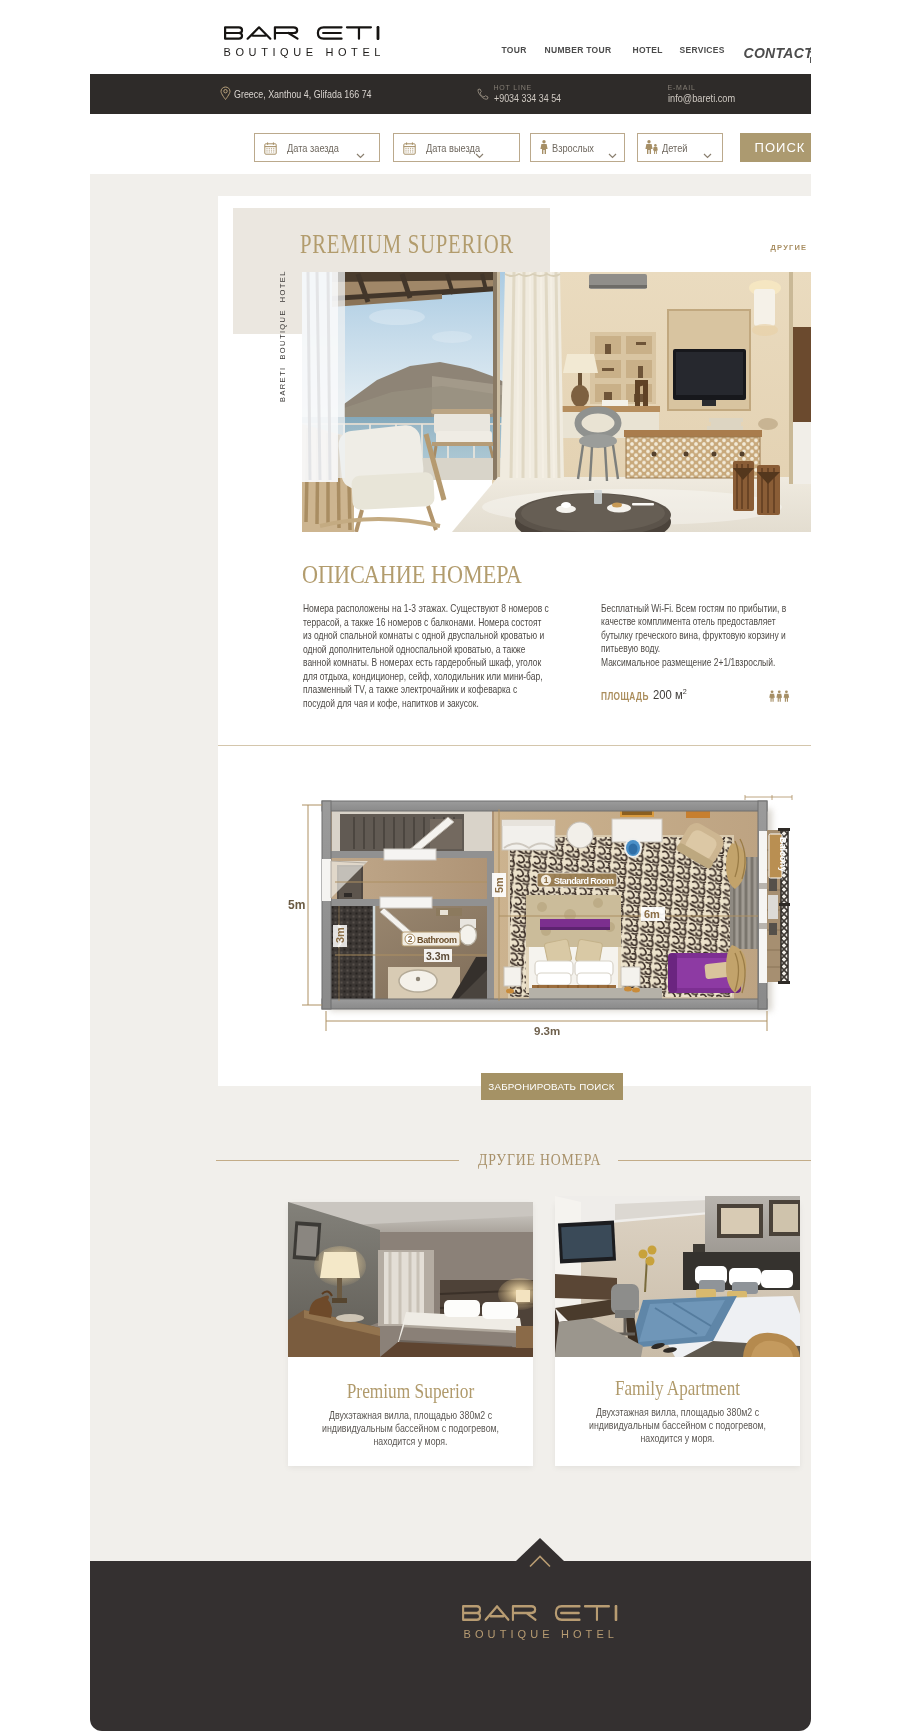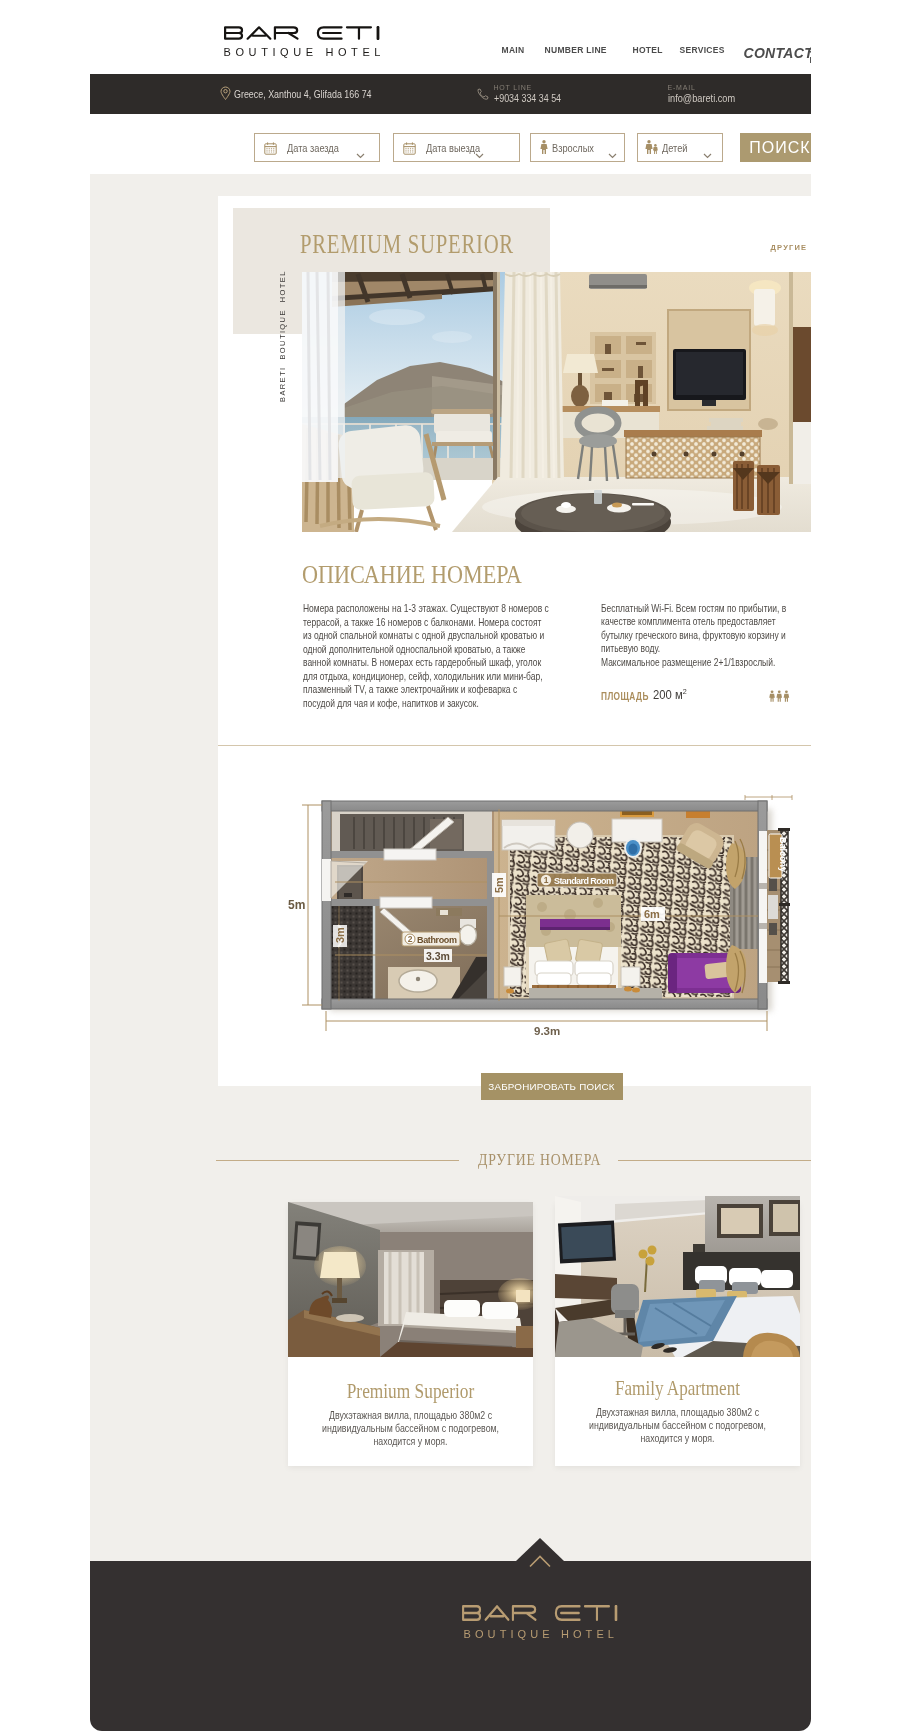--- a/index.html
+++ b/index.html
@@ -28,22 +28,22 @@
 <path d="M23.5,12.4 L34.8,1.1 L46,12.4 M28.6,9.5 H41"></path>
 <path d="M50.6,12.4 V1.1 H69 Q72.7,1.1 72.7,3.9 Q72.7,6.75 69,6.75 H50.6 M64,6.75 L73,12.4"></path>
 <path d="M116.8,1.1 H99 Q93.3,1.1 93.3,6.75 Q93.3,12.4 99,12.4 H116.8 M98.5,6.75 H116"></path>
 <path d="M122.2,1.1 H146 M134.1,1.1 V12.4"></path>
 <path d="M153,1.1 V12.4" stroke-width="2.8"></path>
 </svg>
 </div>
 
 <div class="abs" style="left:134px;top:46px;width:250px;font-size:11px;letter-spacing:4.6px;color:#1c1a18;">BOUTIQUE HOTEL</div>
 
-<div class="abs" style="left:412px;top:45px;font-size:8.5px;font-weight:bold;color:#4c4c4c;letter-spacing:0.3px;">MAIN</div>
-<div class="abs" style="left:455px;top:45px;font-size:8.5px;font-weight:bold;color:#4c4c4c;letter-spacing:0.3px;">NUMBER LINE</div>
+<div class="abs" style="left:412px;top:45px;font-size:8.5px;font-weight:bold;color:#4c4c4c;letter-spacing:0.3px;">TOUR</div>
+<div class="abs" style="left:455px;top:45px;font-size:8.5px;font-weight:bold;color:#4c4c4c;letter-spacing:0.3px;">NUMBER TOUR</div>
 <div class="abs" style="left:543px;top:45px;font-size:8.5px;font-weight:bold;color:#4c4c4c;letter-spacing:0.3px;">HOTEL</div>
 <div class="abs" style="left:590px;top:45px;font-size:8.5px;font-weight:bold;color:#4c4c4c;letter-spacing:0.3px;">SERVICES</div>
 <div class="abs" style="left:654px;top:45px;font-size:14px;font-weight:bold;color:#4c4c4c;letter-spacing:0.3px;font-style:italic;">CONTACTS</div>
 <div class="abs" style="left:720px;top:45px;font-size:8.5px;font-weight:bold;color:#4c4c4c;letter-spacing:0.3px;">3D LINE</div>
 
 <div class="abs" style="left:130px;top:86px;">
 <svg width="11" height="15" viewBox="0 0 11 15" fill="none" stroke="#b9a27c" stroke-width="1">
 <path d="M5.5,1 C3,1 1,3 1,5.4 C1,7.8 5.5,13.5 5.5,13.5 C5.5,13.5 10,7.8 10,5.4 C10,3 8,1 5.5,1 Z"></path>
 <circle cx="5.5" cy="5.2" r="1.7"></circle>
 </svg>
@@ -124,21 +124,21 @@
         <path d="M1.4,4 H6.6 L7.6,9 H6 L6,14 H4.6 L4.6,10 H3.4 L3.4,14 H2 L2,9 H0.4 Z"></path>
         <circle cx="10.4" cy="5.4" r="1.3"></circle>
         <path d="M8.6,7 H12.2 L12.8,10.6 H11.8 L11.8,14 H10.9 L10.9,11.2 H9.9 L9.9,14 H9 L9,10.6 H8 Z"></path>
       </svg>
 </div>
 <div class="abs" style="left:572px;top:142px;font-size:10.5px;color:#6e675e;transform:scaleX(0.88);transform-origin:left top;white-space:nowrap;">Детей</div>
 <div class="abs" style="left:613px;top:145px;"><svg width="9" height="6" viewBox="0 0 9 6" fill="none" stroke="#8a7f6f" stroke-width="1.2">
         <path d="M1,1 L4.5,4.5 L8,1"></path>
       </svg></div>
 
-<div class="abs" style="left:650px;top:133px;width:81px;height:29px;background:#ac9a70;color:#ffffff;font-size:16px;letter-spacing:1px;text-align:center;line-height:29px;">ПОИСК</div>
+<div class="abs" style="left:650px;top:133px;width:81px;height:29px;background:#ac9a70;color:#ffffff;font-size:13px;letter-spacing:1px;text-align:center;line-height:29px;">ПОИСК</div>
 
 <div class="abs" style="left:128px;top:196px;width:644px;height:890px;background:#ffffff;"></div>
 
 <div class="abs" style="left:143px;top:208px;width:317px;height:126px;background:#ebe7e0;"></div>
 
 <div class="abs serif" style="left:210px;top:228px;font-size:28px;color:#b29c6d;letter-spacing:1px;transform:scaleX(0.74);transform-origin:left top;white-space:nowrap;">PREMIUM SUPERIOR</div>
 
 <div class="abs" style="left:681px;top:243px;font-size:7.5px;font-weight:bold;letter-spacing:1.2px;color:#a98f63;">ДРУГИЕ</div>
 
 <div class="abs" style="left:188px;top:274px;width:12px;height:128px;">

